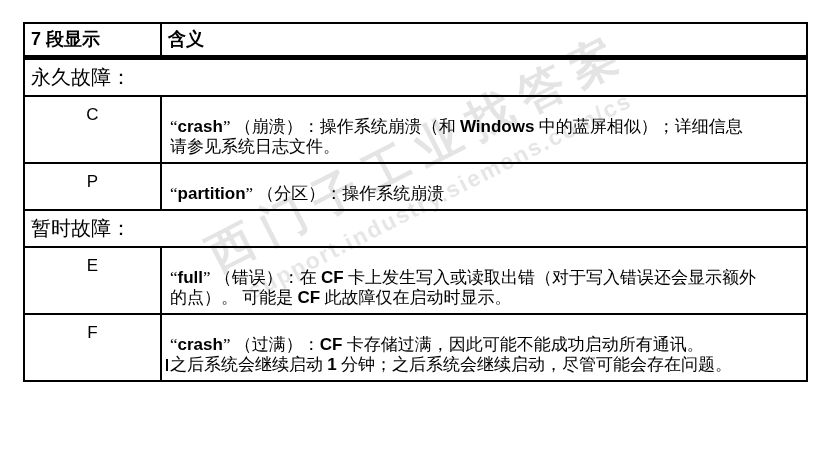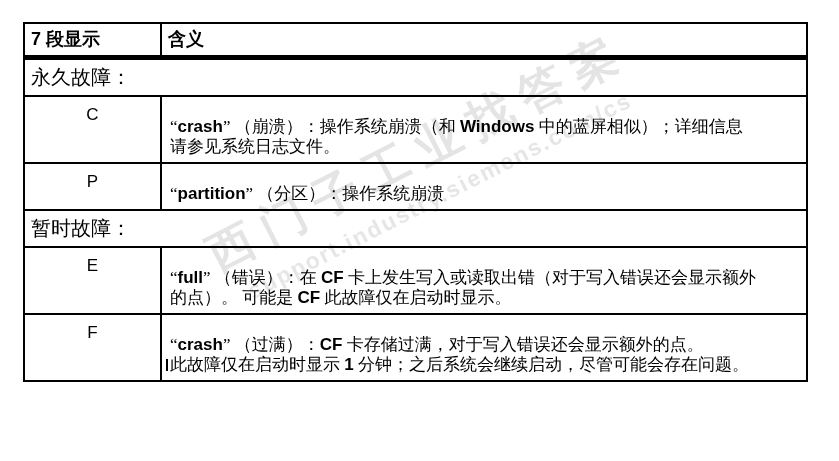--- a/index.html
+++ b/index.html
@@ -143,18 +143,18 @@
       </tr>
       <tr>
         <td class="sym-cell">E</td>
         <td class="meaning-cell">
           <div class="para"><span>“</span><span class="latin">full</span><span>” （错误）：在 </span><span class="latin">CF</span><span> 卡上发生写入或读取出错（对于写入错误还会显示额外的点）。 可能是 </span><span class="latin">CF</span><span> 此故障仅在启动时显示。</span></div>
         </td>
       </tr>
       <tr>
         <td class="sym-cell">F</td>
         <td class="meaning-cell">
-          <div class="para"><span>“</span><span class="latin">crash</span><span>” （过满）：</span><span class="latin">CF</span><span> 卡存储过满，对于写入错误还会显示额外的点。</span></div>
-          <div class="para changebar"><span>此故障仅在启动时显示 </span><span class="latin">1</span><span> 分钟；之后系统会继续启动，尽管可能会存在问题。</span></div>
+          <div class="para"><span>“</span><span class="latin">crash</span><span>” （过满）：</span><span class="latin">CF</span><span> 卡存储过满，因此可能不能成功启动所有通讯。</span></div>
+          <div class="para changebar"><span>之后系统会继续启动 </span><span class="latin">1</span><span> 分钟；之后系统会继续启动，尽管可能会存在问题。</span></div>
         </td>
       </tr>
     </tbody>
 </table>
 
 </body></html>

